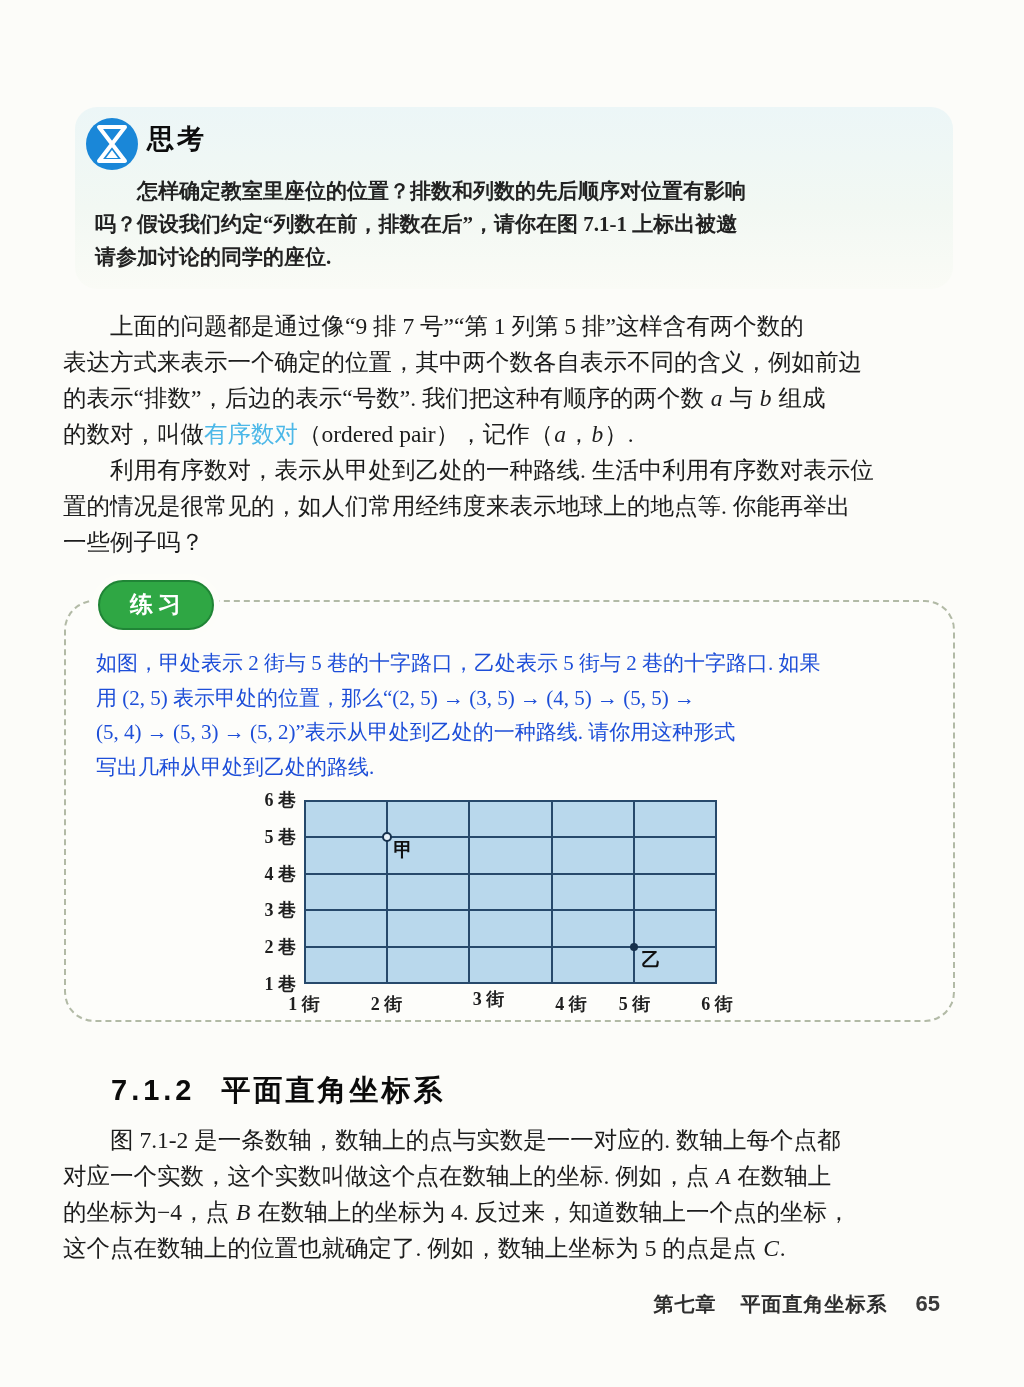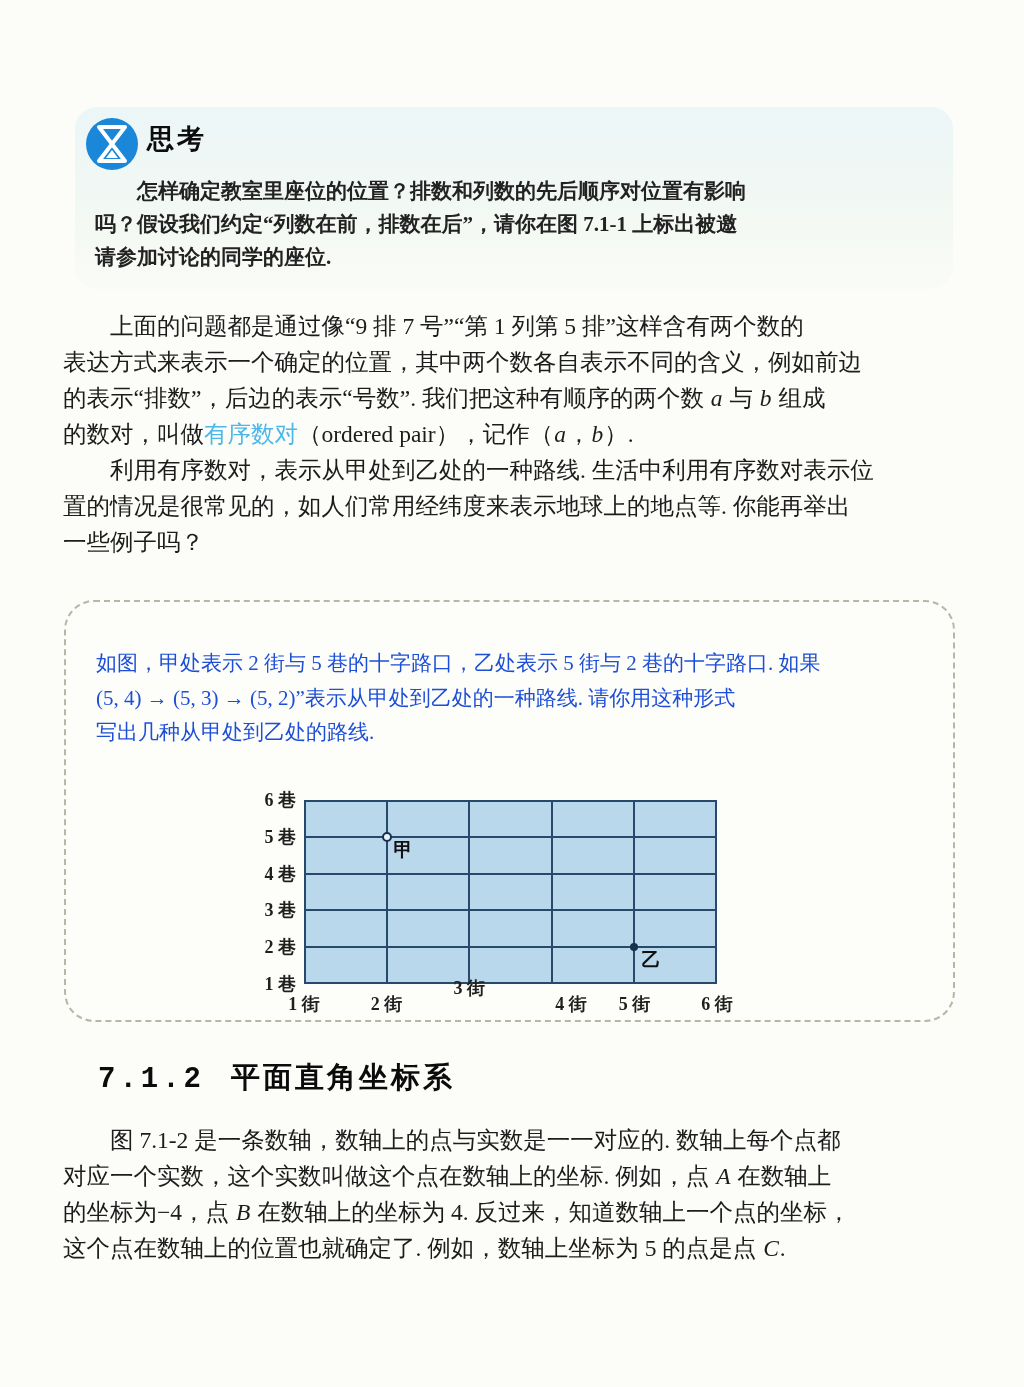--- a/index.html
+++ b/index.html
@@ -81,22 +81,22 @@
     font-size:18px;font-weight:600;color:#1f1f1f;line-height:24px;white-space:pre;
   }
   .lane-label{text-align:right;width:60px;left:0;}
   .street-label{text-align:center;width:70px;}
   .pt-open{width:10px;height:10px;border:2px solid #16314d;background:#e7f2fa;border-radius:50%;}
   .pt-dot{width:8px;height:8px;background:#16314d;border-radius:50%;}
   .pt-name{font-size:19px;font-weight:bold;color:#101010;line-height:20px;}
 
   
   .section-heading{
-    position:absolute;left:98px;top:1058px;margin:0;
-    font-family:Liberation Mono, monospace;
+    position:absolute;left:98px;top:1058px;margin:13px;
+    font-family:Liberation Sans, sans-serif;
     font-size:29px;font-weight:bold;color:#0b0b0b;
   }
   .sec-num{letter-spacing:4px;}
   .sec-title{margin-left:26px;letter-spacing:3px;}
 
   
   .page-footer{
     position:absolute;top:1291px;right:84px;
     font-size:20px;font-weight:bold;color:#2e2e2e;letter-spacing:1px;
   }
@@ -133,22 +133,24 @@
       <div class="tline"><span class="seg-plain">的表示“排数”，后边的表示“号数”. 我们把这种有顺序的两个数 </span><span class="seg-math">a</span><span class="seg-plain"> 与 </span><span class="seg-math">b</span><span class="seg-plain"> 组成</span></div>
       <div class="tline"><span class="seg-plain">的数对，叫做</span><span class="seg-term">有序数对</span><span class="seg-plain">（ordered pair），记作（</span><span class="seg-math">a</span><span class="seg-plain">，</span><span class="seg-math">b</span><span class="seg-plain">）.</span></div>
     </div>
   <div class="para p2">
       <div class="tline indent"><span class="seg-plain">利用有序数对，表示从甲处到乙处的一种路线. 生活中利用有序数对表示位</span></div>
       <div class="tline"><span class="seg-plain">置的情况是很常见的，如人们常用经纬度来表示地球上的地点等. 你能再举出</span></div>
       <div class="tline"><span class="seg-plain">一些例子吗？</span></div>
     </div>
 
   <section class="practice-box">
+    <span class="practice-pill">练习</span>
     <div class="practice-text">
         <div class="tline"><span class="seg-plain">如图，甲处表示 2 街与 5 巷的十字路口，乙处表示 5 街与 2 巷的十字路口. 如果</span></div>
+        <div class="tline"><span class="seg-plain">用 (2, 5) 表示甲处的位置，那么“(2, 5) → (3, 5) → (4, 5) → (5, 5) →</span></div>
         <div class="tline"><span class="seg-plain">(5, 4) → (5, 3) → (5, 2)”表示从甲处到乙处的一种路线. 请你用这种形式</span></div>
         <div class="tline"><span class="seg-plain">写出几种从甲处到乙处的路线.</span></div>
       </div>
     <div class="fig" id="figure">
         <div class="street-grid" style="left: 68px; top: 16px; width: 413px; height: 184px;"></div>
         <div class="gl-v" style="left: 149.6px; top: 16px; height: 184px; bottom: auto;"></div>
         <div class="gl-v" style="left: 232.2px; top: 16px; height: 184px; bottom: auto;"></div>
         <div class="gl-v" style="left: 314.8px; top: 16px; height: 184px; bottom: auto;"></div>
         <div class="gl-v" style="left: 397.4px; top: 16px; height: 184px; bottom: auto;"></div>
         <div class="gl-h" style="top: 51.8px; left: 68px; width: 413px; right: auto;"></div>
@@ -156,21 +158,21 @@
         <div class="gl-h" style="top: 125.4px; left: 68px; width: 413px; right: auto;"></div>
         <div class="gl-h" style="top: 162.2px; left: 68px; width: 413px; right: auto;"></div>
         <div class="axis-label lane-label" style="width: 60px; top: 4px;">6 巷</div>
         <div class="axis-label lane-label" style="width: 60px; top: 40.8px;">5 巷</div>
         <div class="axis-label lane-label" style="width: 60px; top: 77.6px;">4 巷</div>
         <div class="axis-label lane-label" style="width: 60px; top: 114.4px;">3 巷</div>
         <div class="axis-label lane-label" style="width: 60px; top: 151.2px;">2 巷</div>
         <div class="axis-label lane-label" style="width: 60px; top: 188px;">1 巷</div>
         <div class="axis-label street-label" style="left: 33px; top: 208px;">1 街</div>
         <div class="axis-label street-label" style="left: 115.6px; top: 208px;">2 街</div>
-        <div class="axis-label street-label" style="left: 198.2px; top: 192px;">3 街</div>
+        <div class="axis-label street-label" style="left: 198.2px; top: 203px; text-align: right;">3 街</div>
         <div class="axis-label street-label" style="left: 280.8px; top: 208px; text-align: right;">4 街</div>
         <div class="axis-label street-label" style="left: 363.4px; top: 208px;">5 街</div>
         <div class="axis-label street-label" style="left: 446px; top: 208px;">6 街</div>
         <div class="pt-open" style="left: 145.6px; top: 47.8px;"></div>
         <div class="pt-name" style="left: 157.6px; top: 55.8px;">甲</div>
         <div class="pt-dot" style="left: 394.4px; top: 159.2px;"></div>
         <div class="pt-name" style="left: 405.4px; top: 166.2px;">乙</div>
       </div>
   </section>
 
@@ -178,14 +180,17 @@
     <span class="sec-num">7.1.2</span><span class="sec-title">平面直角坐标系</span>
   </h1>
 
   <div class="para p3">
       <div class="tline indent"><span class="seg-plain">图 7.1-2 是一条数轴，数轴上的点与实数是一一对应的. 数轴上每个点都</span></div>
       <div class="tline"><span class="seg-plain">对应一个实数，这个实数叫做这个点在数轴上的坐标. 例如，点 </span><span class="seg-math">A</span><span class="seg-plain"> 在数轴上</span></div>
       <div class="tline"><span class="seg-plain">的坐标为−4，点 </span><span class="seg-math">B</span><span class="seg-plain"> 在数轴上的坐标为 4. 反过来，知道数轴上一个点的坐标，</span></div>
       <div class="tline"><span class="seg-plain">这个点在数轴上的位置也就确定了. 例如，数轴上坐标为 5 的点是点 </span><span class="seg-math">C</span><span class="seg-plain">.</span></div>
     </div>
 
+  <footer class="page-footer">
+    <span>第七章</span><span class="ft-title">平面直角坐标系</span><span class="ft-num">65</span>
+  </footer>
 
 </div>
 
 </body></html>

